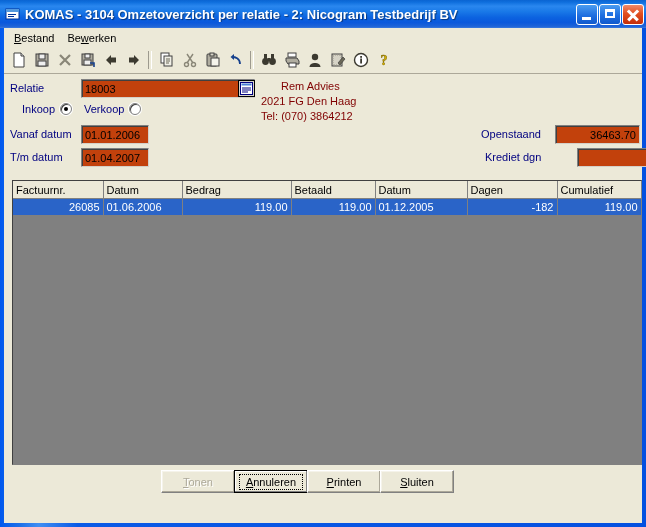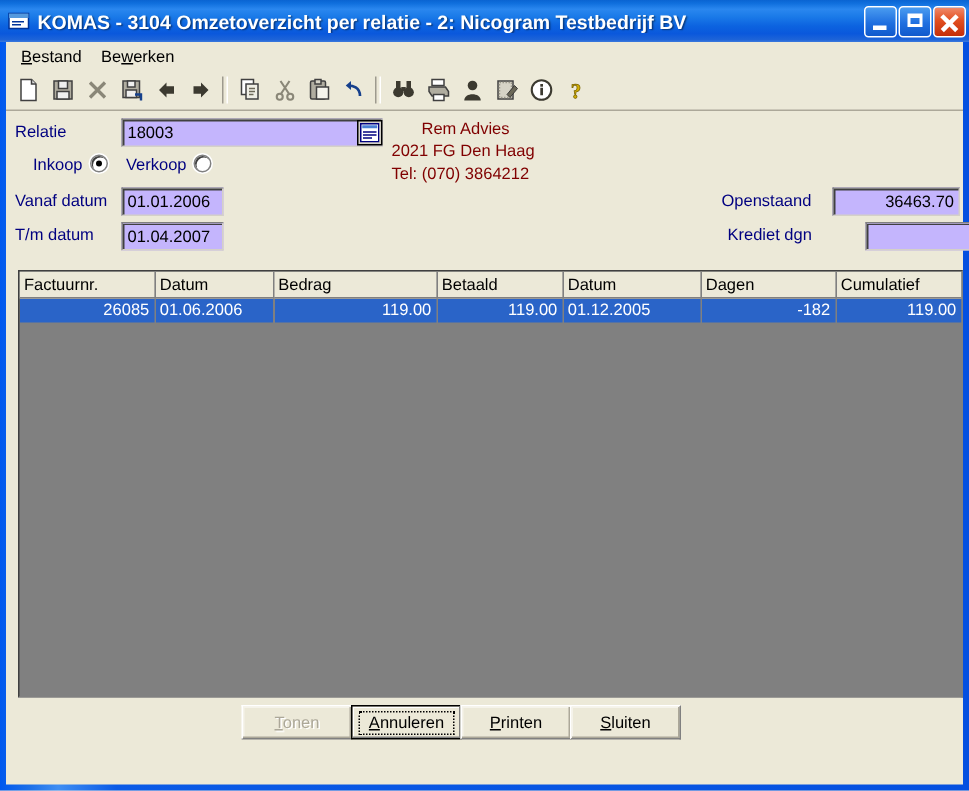--- a/index.html
+++ b/index.html
@@ -145,21 +145,21 @@
   .lbl {
     position: absolute;
     font-size: 11px;
     color: #000080;
     white-space: nowrap;
   }
 
   .tfield {
     position: absolute;
     box-sizing: border-box;
-    background: #c4b5fd;
+    background: #c2410c;
     border: 1px solid #808080;
     border-right-color: #d4d0c8;
     border-bottom-color: #d4d0c8;
     box-shadow: inset 1px 1px 0 #404040;
     font-size: 11px;
     color: #000000;
     padding: 1px 3px;
     display: flex;
     align-items: center;
     font-family: "Liberation Sans", sans-serif;

